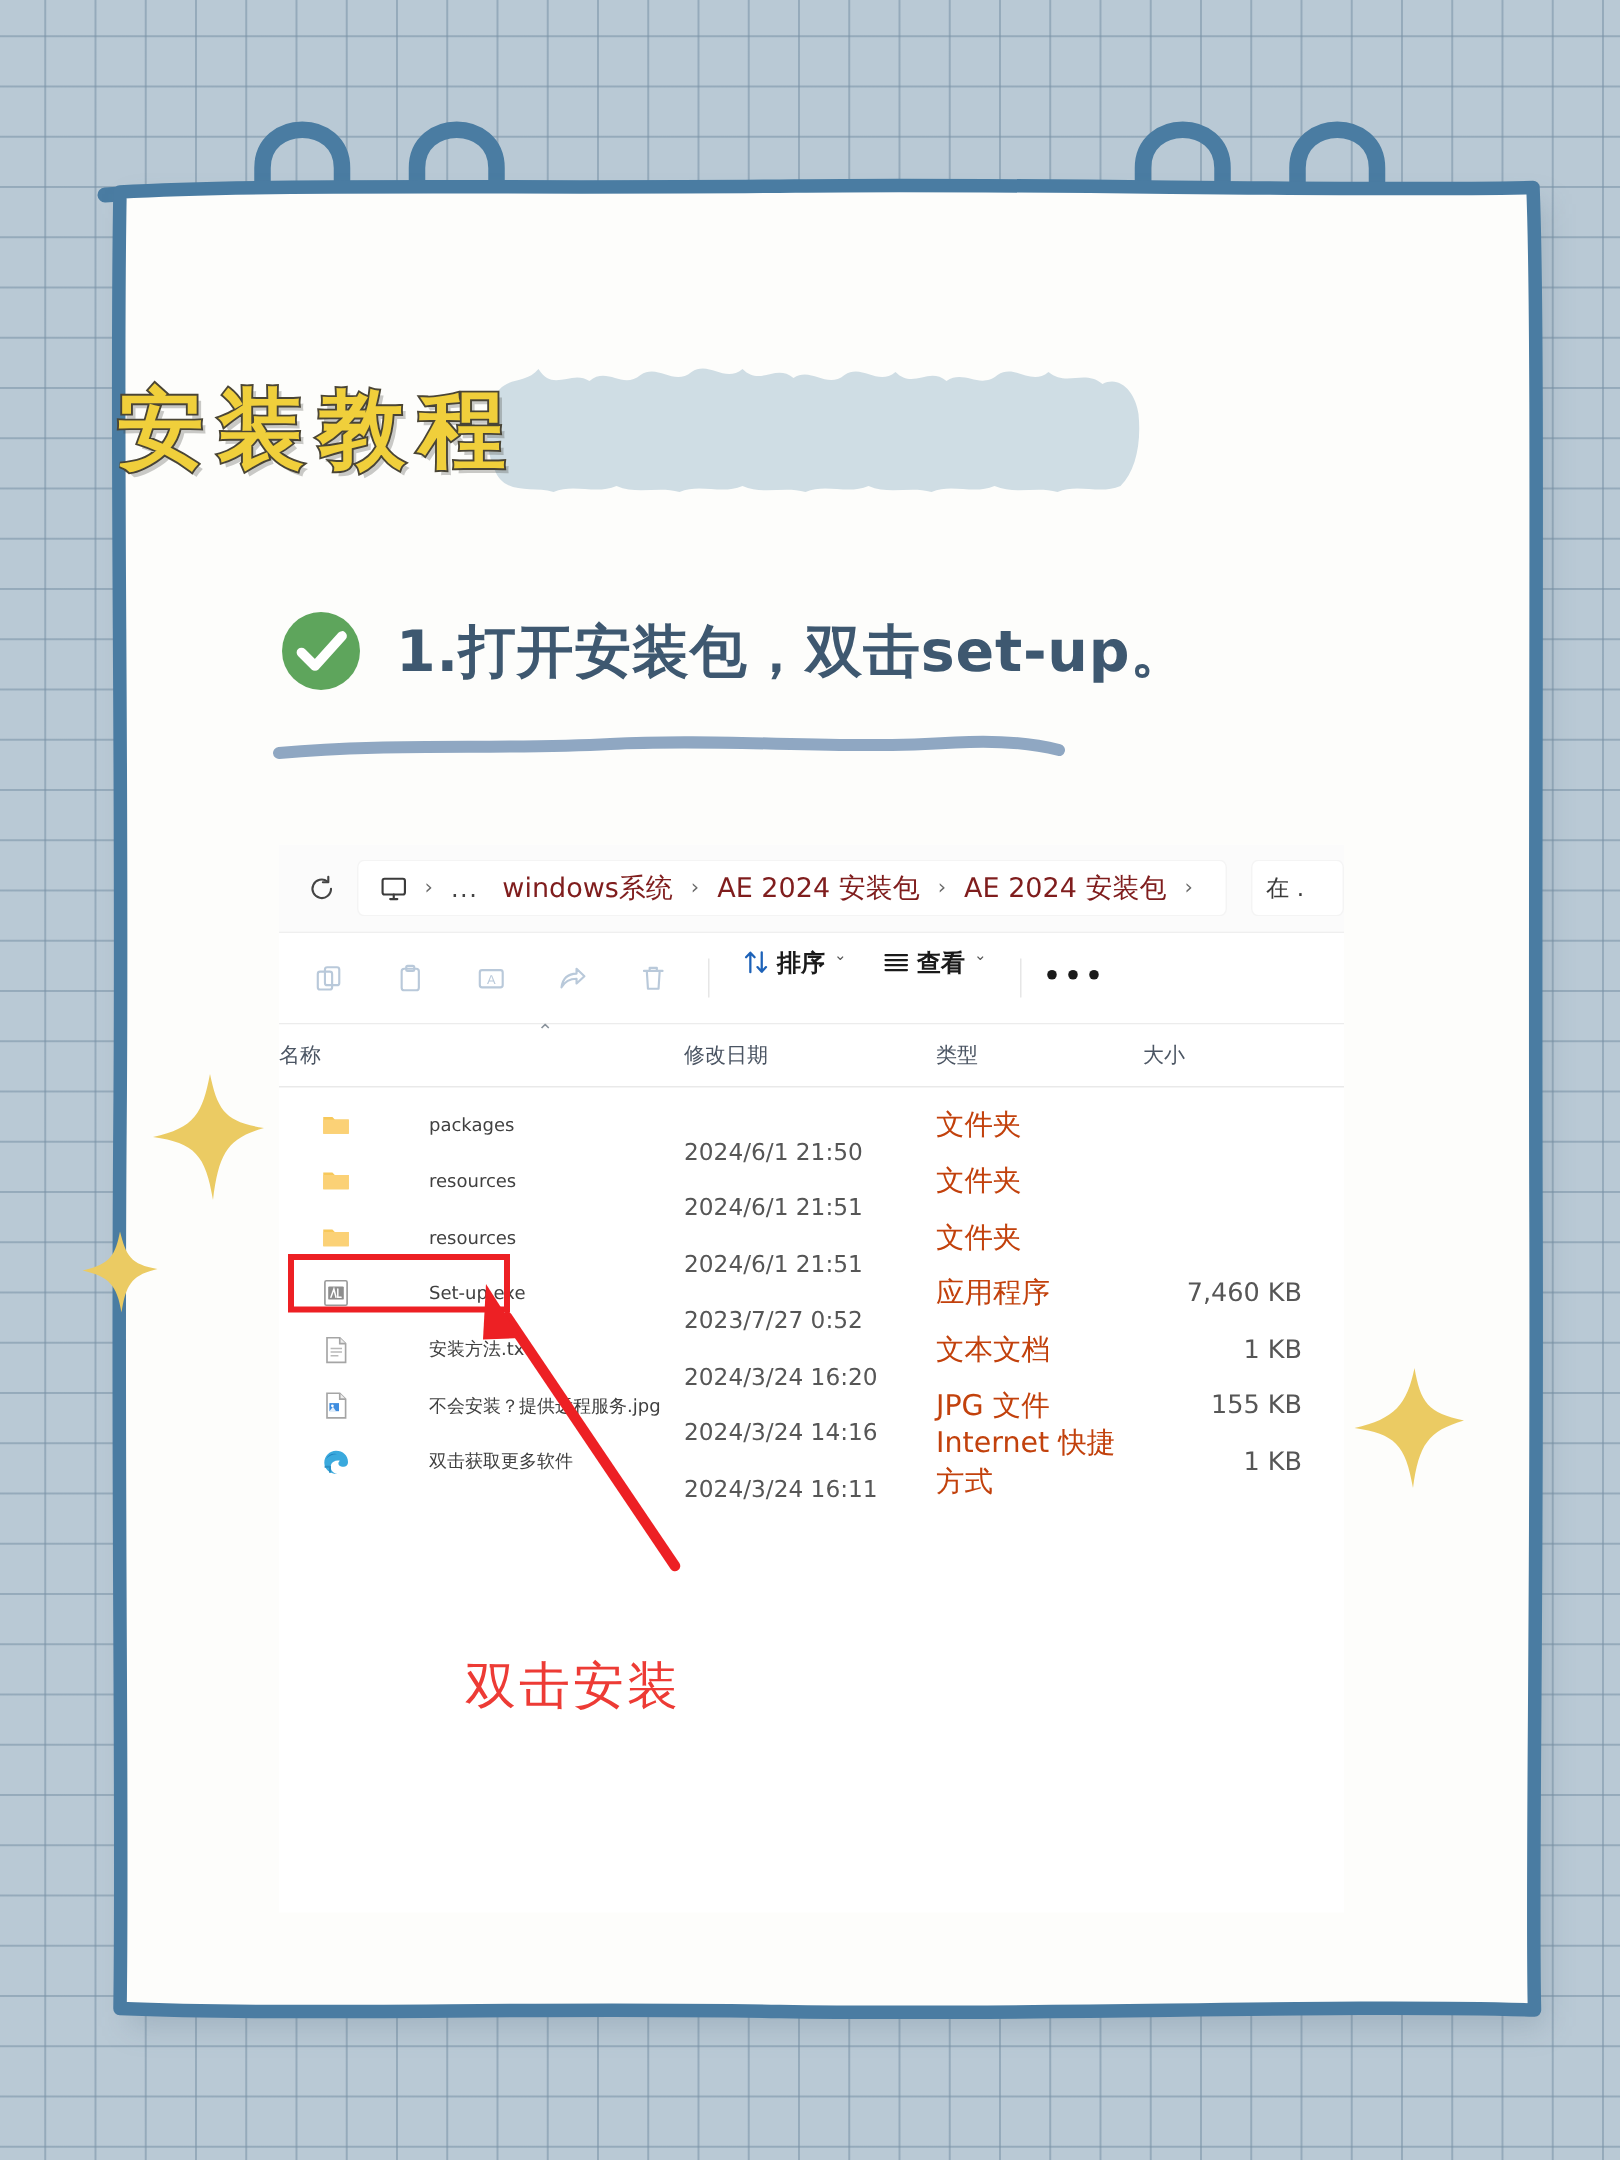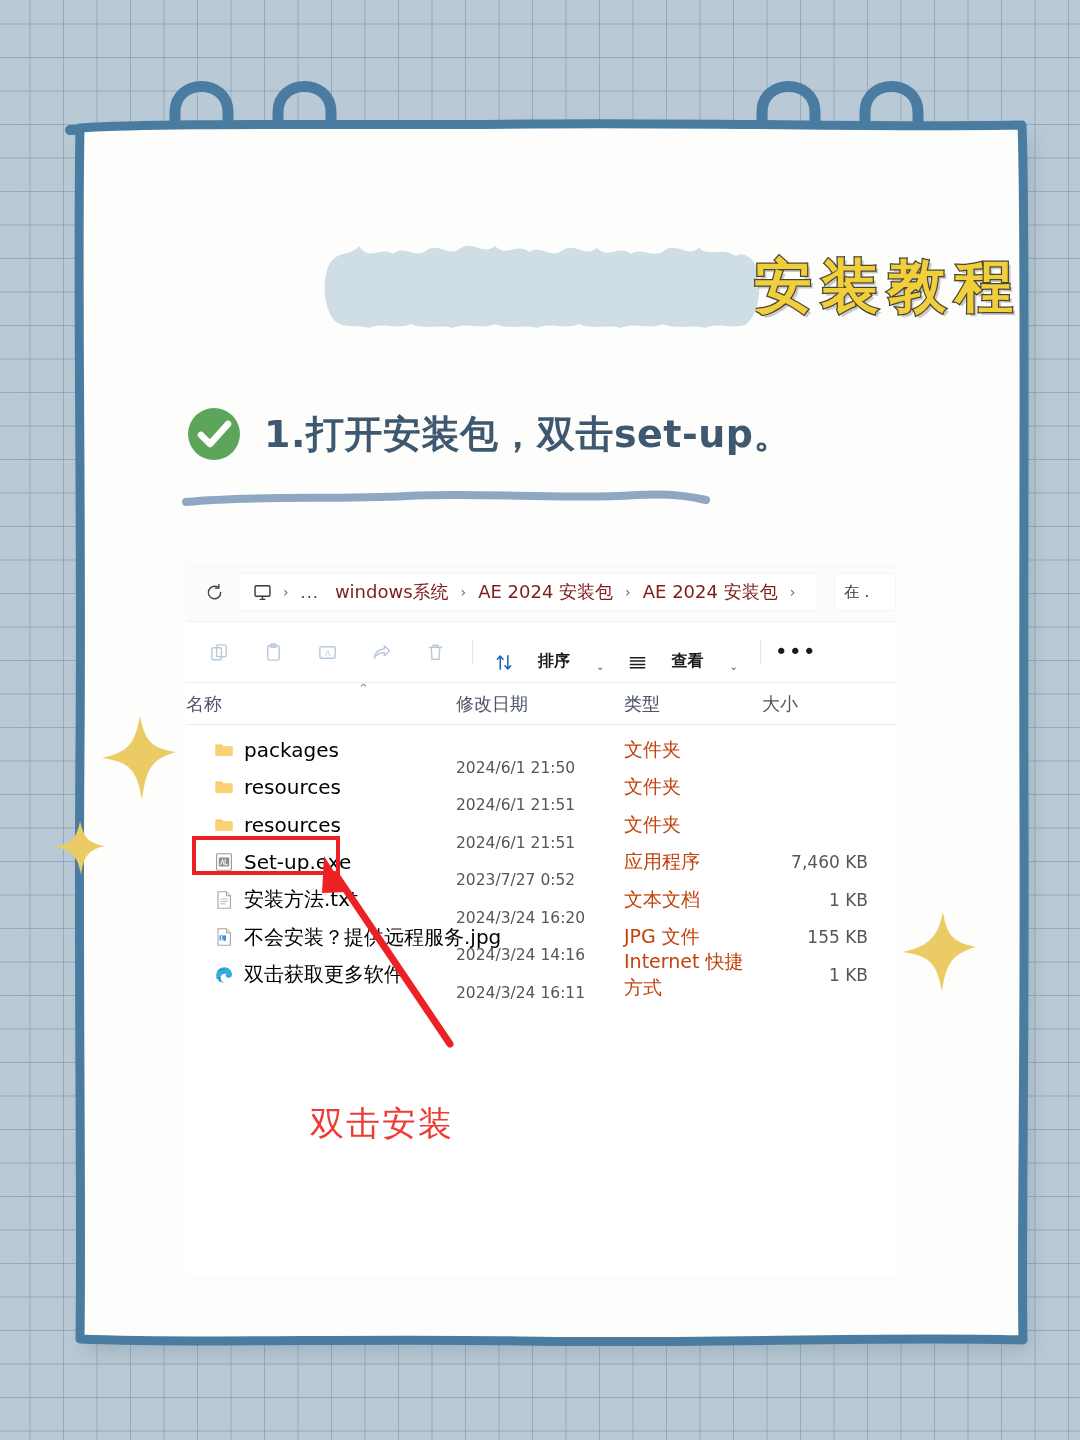--- a/index.html
+++ b/index.html
@@ -42,21 +42,21 @@
 
   
   .star { position:absolute; z-index:4; pointer-events:none; }
   #star-big-left  { left:96px;  top:712px; }
   #star-small-left{ left:52px;  top:818px; }
   #star-right     { left:898px; top:908px; }
 
   
   #title-wrap {
     position:absolute; left:78px; top:232px; width:944px; height:110px; z-index:6;
-    display:flex; align-items:center; justify-content:flex-end;
+    display:flex; align-items:center; justify-content:flex-start;
   }
   #title-highlight {
     position:absolute; left:245px; top:8px; width:440px; height:92px;
   }
   #page-title {
     position:relative;
     font-family: "DejaVu Serif", "Liberation Serif", serif;
     font-weight: 700;
     font-size: 58px;
     letter-spacing: 9px;
@@ -118,45 +118,45 @@
 
   
   .cmd-bar {
     display:flex; align-items:center; height:62px; gap:0px;
     border-top:1px solid #efefef; border-bottom:1px solid #ececec;
     padding-left:6px; background:#ffffff;
   }
   .cmd-icon { width:54px; height:46px; display:flex; align-items:center; justify-content:center; }
   .cmd-sep { width:1px; height:26px; background:#e6e6e6; margin:0 10px; }
   .cmd-item {
-    display:flex; align-items:flex-end; gap:24px; padding:0 12px; height:40px;
+    display:flex; align-items:flex-start; gap:4px; padding:0 12px; height:40px;
     font-size:16px; color:#1a1a1a; font-weight:700;
   }
   .cmd-item .chev { font-size:10px; color:#555; font-weight:400; margin-left:2px; }
   .cmd-more { display:flex; align-items:center; justify-content:center; width:50px; height:40px;
               font-size:22px; color:#1a1a1a; letter-spacing:1px; line-height:10px; }
 
   
   .col-head {
     display:flex; align-items:center; height:42px;
     border-bottom:1px solid #e9e9e9; position:relative;
     background:#ffffff;
   }
   .col-head .ch {
-    font-size:18px; color:#4b5563; padding-left:0;
+    font-size:14px; color:#4b5563; padding-left:0;
   }
   .sort-caret { position:absolute; left:172px; top:-2px; font-size:13px; color:#8a939c; }
 
   
   .rows { padding-top:6px; }
   .frow {
     display:flex; align-items:center; height:37.5px; position:relative;
   }
   .fname { display:flex; align-items:center; gap:10px; }
-  .fname .nm { font-size:20px; color:#000000; white-space:nowrap; }
+  .fname .nm { font-size:12px; color:#404040; white-space:nowrap;margin-left:42px; }
   .fdate { font-size:15.5px; color:#565656;margin-top:36px; }
   .ftype { font-size:19px; color:#c2410c; }
   .fsize { font-size:17px; color:#565656; text-align:right; }
 
   .c-name { width:270px; padding-left:28px; }
   .c-date { width:168px; }
   .c-type { width:138px; }
   .c-size { width:106px; }
 
   .fico { width:20px; height:20px; flex:0 0 auto; display:block; }

